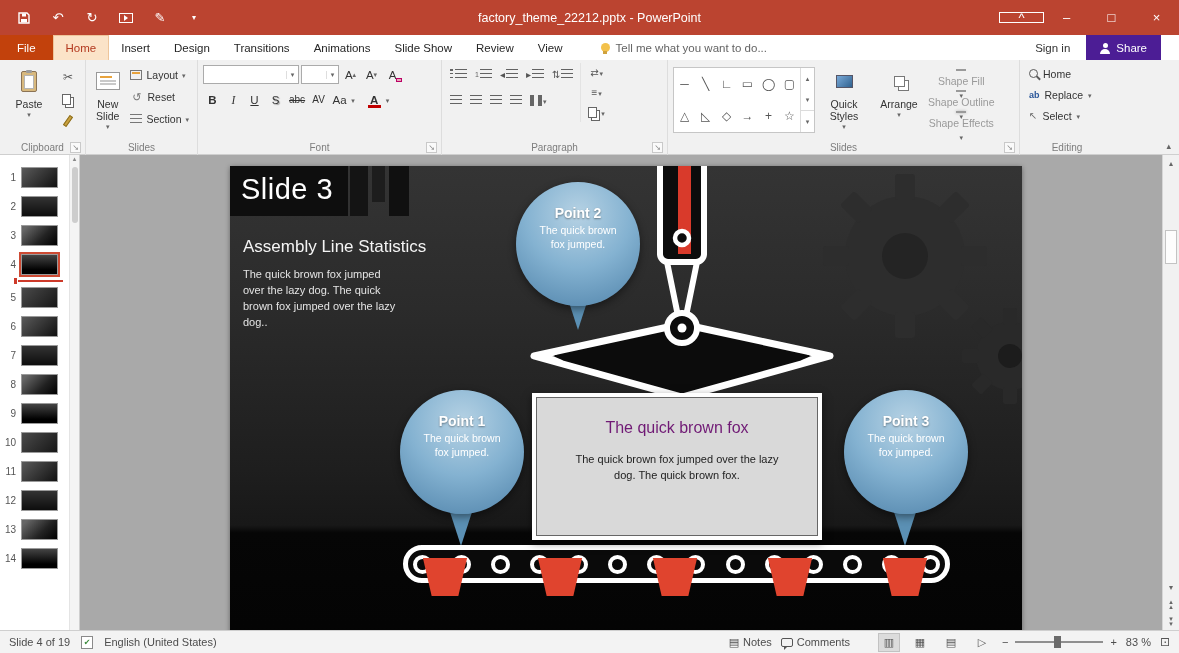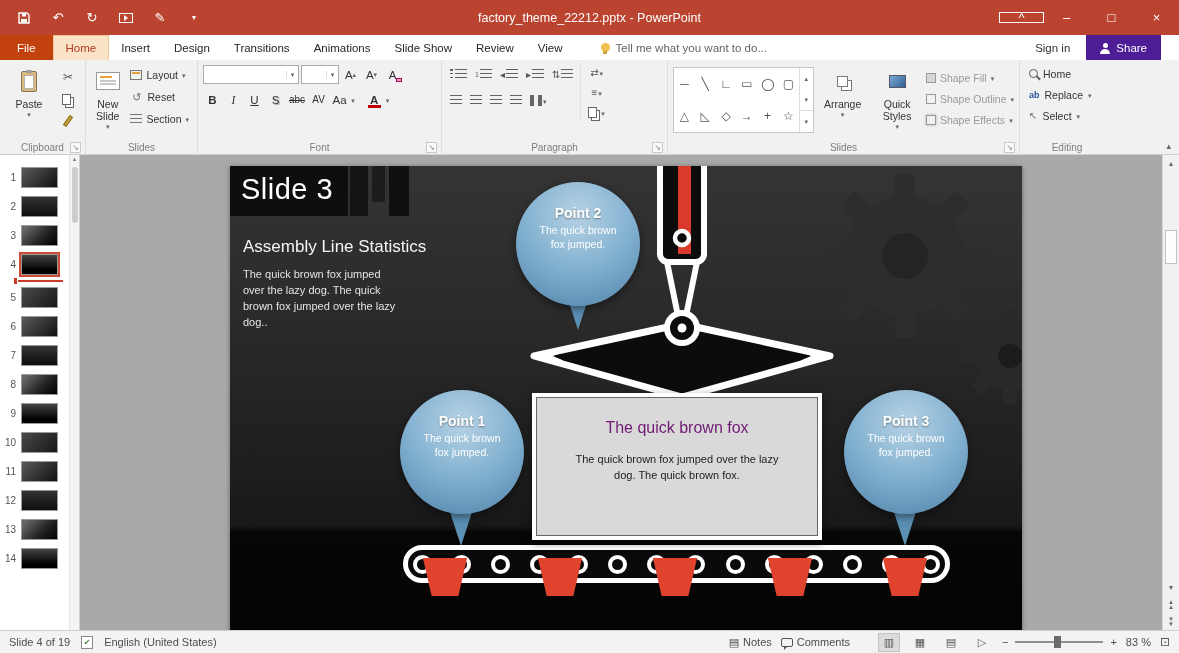--- a/index.html
+++ b/index.html
@@ -78,21 +78,21 @@
   .i-cols{width:12px;height:11px;border-left:4.5px solid #666;border-right:4.5px solid #666;display:inline-block;}
   .shapes-box{width:142px;height:66px;margin-top:4px;background:#fff;border:1px solid #c6c6c6;display:flex;}
   .shapes-grid{flex:1;display:grid;grid-template-columns:repeat(6,1fr);grid-template-rows:1fr 1fr;}
   .shape-cell{display:flex;align-items:center;justify-content:center;font-size:12px;color:#555;}
   .shapes-scroll{width:14px;border-left:1px solid #dcdcdc;display:flex;flex-direction:column;}
   .shapes-scroll span{flex:1;display:flex;align-items:center;justify-content:center;font-size:7px;color:#666;}
   .shapes-scroll .more{border-top:1px solid #dcdcdc;}
   .i-arrange{width:11px;height:11px;border:1px solid #777;background:#fff;box-shadow:4px 4px 0 -1px #fff,4px 4px 0 0 #777;display:inline-block;}
   .i-qstyle{width:17px;height:13px;background:linear-gradient(135deg,#79a9d8,#30628f);border:1px solid #556;display:inline-block;}
   .lcol{display:flex;flex-direction:column;justify-content:flex-start;gap:3px;padding-top:6px;}
-  .lrow{display:flex;align-items:center;gap:4px;height:18px;color:#9a9a9a;white-space:nowrap;}
+  .lrow{display:flex;align-items:center;gap:4px;height:18px;color:#9a9a9a;white-space:nowrap;flex-direction:column;}
   .i-fill{width:10px;height:10px;background:#d6d6d6;border:1px solid #9a9a9a;display:inline-block;}
   .i-outline{width:10px;height:10px;border:1.5px solid #9a9a9a;display:inline-block;}
   .i-effects{width:10px;height:10px;border:1px solid #9a9a9a;box-shadow:0 0 3px #aaa;display:inline-block;}
   .erow{display:flex;align-items:center;gap:5px;height:21px;padding:0 4px;color:#333;white-space:nowrap;}
   .i-find{width:9px;height:9px;border:1.5px solid #5a5a5a;border-radius:50%;position:relative;display:inline-block;}
   .i-find::after{content:"";position:absolute;width:5px;height:1.5px;background:#5a5a5a;transform:rotate(45deg);right:-4px;bottom:-1px;}
   .i-replace{font-size:9px;color:#2b579a;font-weight:bold;}
   .collapse{position:absolute;right:8px;bottom:3px;font-size:9px;color:#666;}
 
   
@@ -408,30 +408,30 @@
               <span class="shape-cell">☆</span>
             </div>
           <div class="shapes-scroll">
             <span>▴</span>
             <span>▾</span>
             <span class="more">▾</span>
           </div>
         </div>
         <div class="bigbtn">
           <span class="icon">
-              <span class="i-arrange"></span>
-            </span>
-          <span>Arrange</span>
+              <span class="i-qstyle"></span>
+            </span>
+          <span>Quick Styles</span>
           <span class="dd">▾</span>
         </div>
         <div class="bigbtn">
           <span class="icon">
-              <span class="i-qstyle"></span>
-            </span>
-          <span>Quick Styles</span>
+              <span class="i-arrange"></span>
+            </span>
+          <span>Arrange</span>
           <span class="dd">▾</span>
         </div>
         <div class="lcol">
           <span class="lrow">
               <span class="i-fill"></span>
               <span>Shape Fill</span>
               <span class="dd">▾</span>
             </span>
           <span class="lrow">
               <span class="i-outline"></span>

